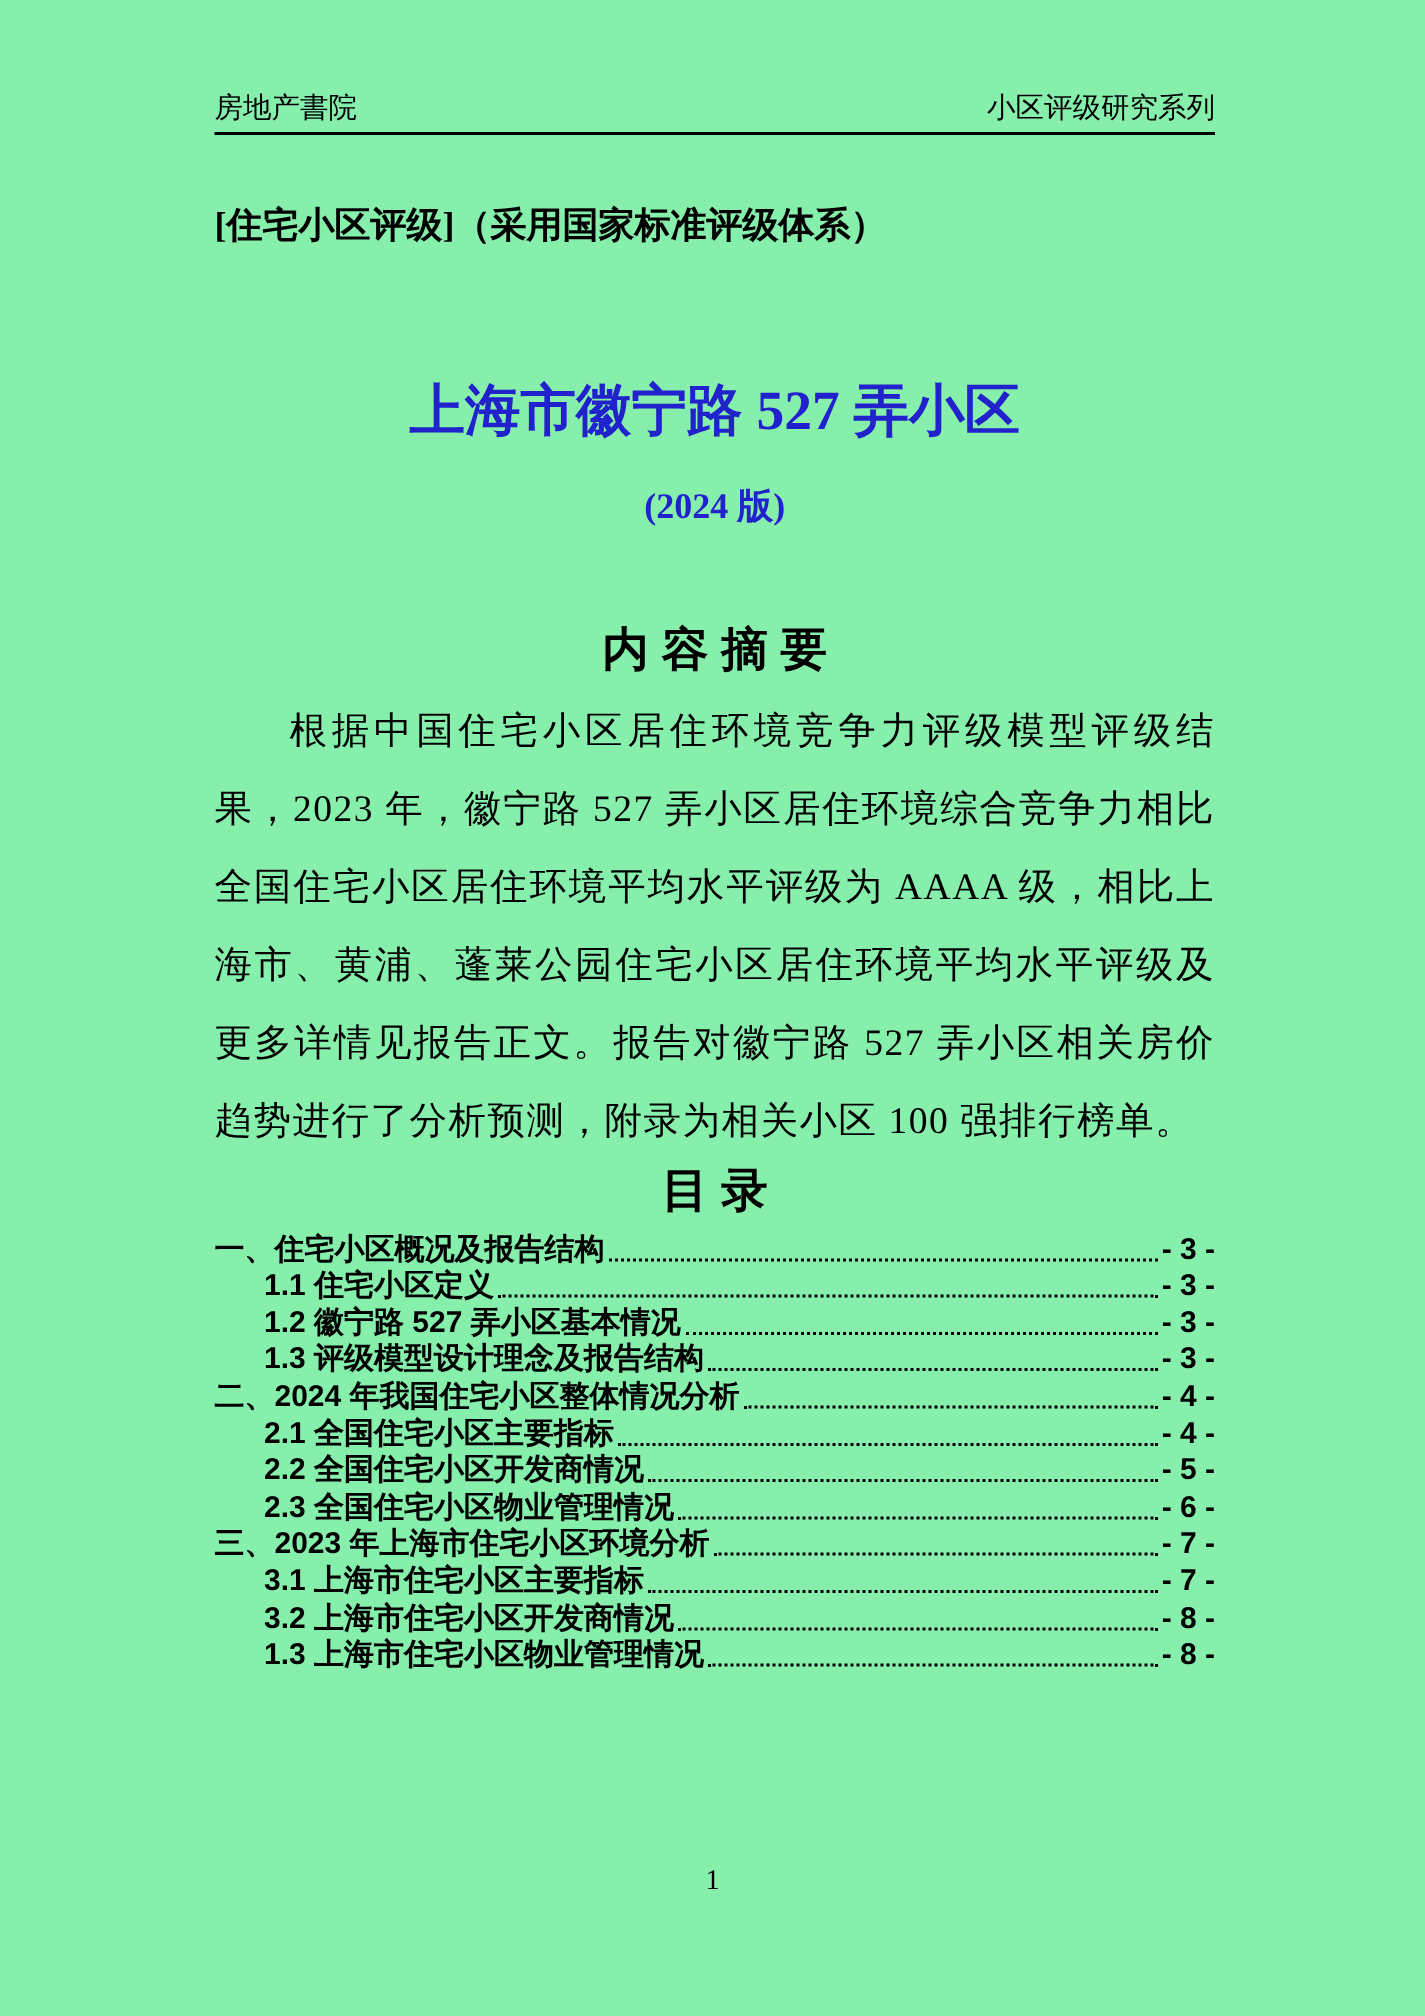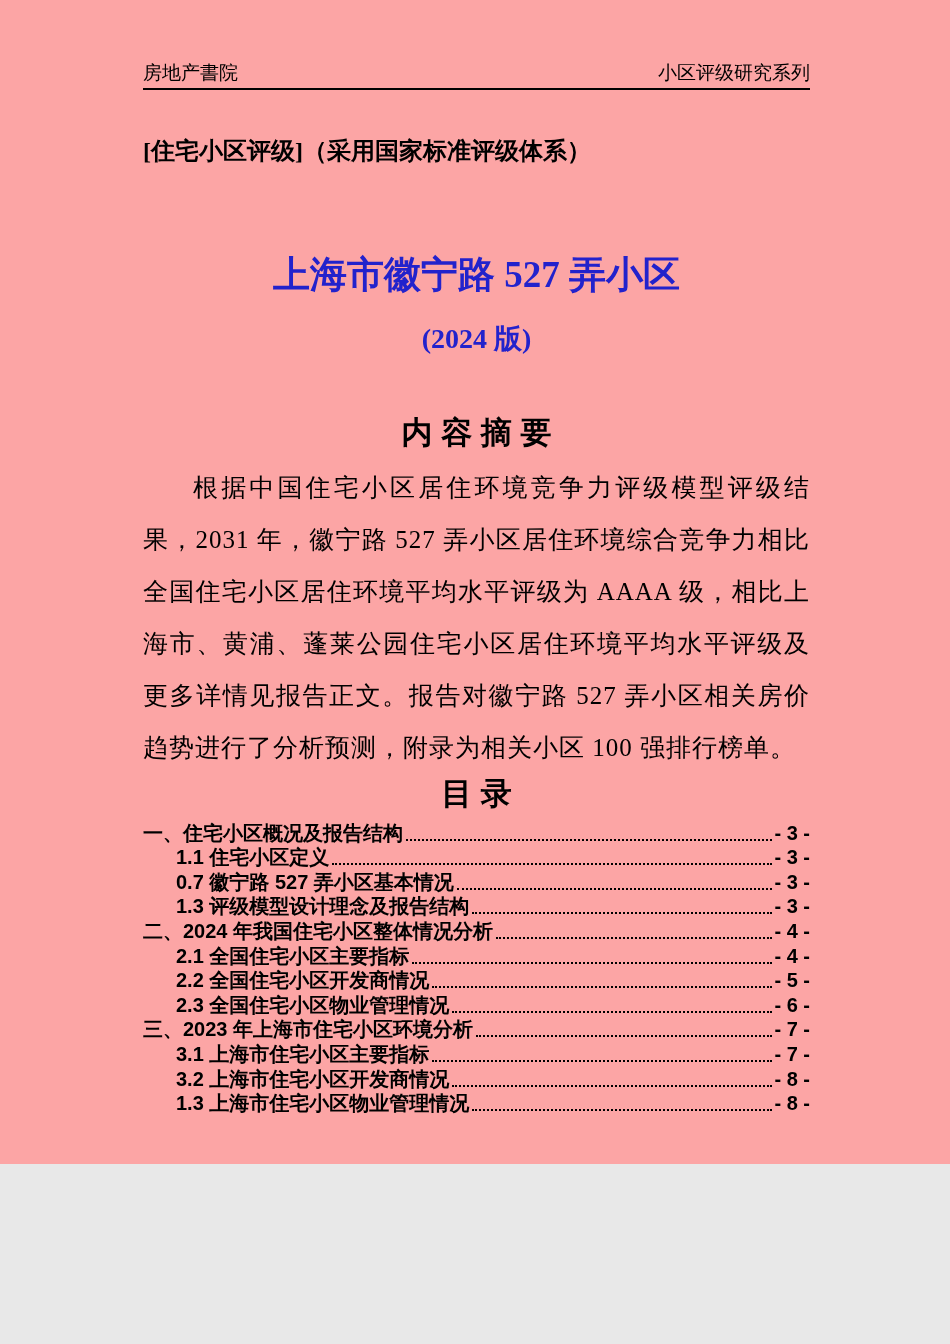--- a/index.html
+++ b/index.html
@@ -1,21 +1,21 @@
 <!DOCTYPE html>
 <html><head>
 <meta charset="utf-8">
 <style>
   html, body { margin: 0; padding: 0; background: #e8e8e8; }
   .page {
     position: relative;
     width: 950px;
-    height: 1164px;
+    height: 1344px;
     margin: 0 auto;
-    background: #fca5a5;
+    background: #86efac;
     color: #000000;
     font-family: "Liberation Serif", serif;
     overflow: hidden;
     box-sizing: border-box;
   }
   .content {
     margin-left: 143px;
     margin-right: 140px; 
   }
   
@@ -49,21 +49,21 @@
   }
   .title-l2 {
     margin-top: 19px;
     font-size: 37px;
     font-weight: bold;
     line-height: 48px;
     font-family: "Liberation Serif", serif;
   }
   .title-l3 {
     margin-top: 21px;
-    font-size: 28px;
+    font-size: 24px;
     font-weight: bold;
     line-height: 37px;
     font-family: "Liberation Serif", serif;
   }
   
   .abstract-heading {
     margin-top: 56px;
     text-align: center;
     font-family: "Liberation Sans", sans-serif;
     font-size: 31px;
@@ -131,37 +131,37 @@
 
     <div class="bracket-line">[住宅小区评级]（采用国家标准评级体系）</div>
 
     <div class="title-block">
       <div class="title-l1" style="color: rgb(34, 34, 204);">上海市徽宁路 527 弄小区</div>
       <div class="title-l3" style="color: rgb(34, 34, 204);">(2024 版)</div>
     </div>
 
     <div class="abstract-heading">内 容 摘 要</div>
 
-    <p class="abstract-paragraph"><span>根据中国住宅小区居住环境竞争力评级模型评级结果，2031 年，</span><span class="b">徽宁路 527 弄小区</span><span>居住环境综合竞争力相比全国住宅小区居住环境平均水平评级为 </span><span class="b">AAAA 级，</span><span>相比</span><span class="b">上海市、黄浦、蓬莱公园</span><span>住宅小区居住环境平均水平评级及更多详情见报告正文。报告对</span><span class="b">徽宁路 527 弄小区</span><span>相关房价趋势进行了分析预测，附录为相关小区 100 强排行榜单。</span></p>
+    <p class="abstract-paragraph"><span>根据中国住宅小区居住环境竞争力评级模型评级结果，2023 年，</span><span class="b">徽宁路 527 弄小区</span><span>居住环境综合竞争力相比全国住宅小区居住环境平均水平评级为 </span><span class="b">AAAA 级，</span><span>相比</span><span class="b">上海市、黄浦、蓬莱公园</span><span>住宅小区居住环境平均水平评级及更多详情见报告正文。报告对</span><span class="b">徽宁路 527 弄小区</span><span>相关房价趋势进行了分析预测，附录为相关小区 100 强排行榜单。</span></p>
 
     <div class="toc-heading">目 录</div>
 
     <div class="toc-list">
         <div class="toc-row">
           <span class="toc-label">一、住宅小区概况及报告结构</span>
           <span class="toc-fill"></span>
           <span class="toc-page">- 3 -</span>
         </div>
         <div class="toc-row lvl2">
           <span class="toc-label">1.1 住宅小区定义</span>
           <span class="toc-fill"></span>
           <span class="toc-page">- 3 -</span>
         </div>
         <div class="toc-row lvl2">
-          <span class="toc-label">0.7 徽宁路 527 弄小区基本情况</span>
+          <span class="toc-label">1.2 徽宁路 527 弄小区基本情况</span>
           <span class="toc-fill"></span>
           <span class="toc-page">- 3 -</span>
         </div>
         <div class="toc-row lvl2">
           <span class="toc-label">1.3 评级模型设计理念及报告结构</span>
           <span class="toc-fill"></span>
           <span class="toc-page">- 3 -</span>
         </div>
         <div class="toc-row">
           <span class="toc-label">二、2024 年我国住宅小区整体情况分析</span>

